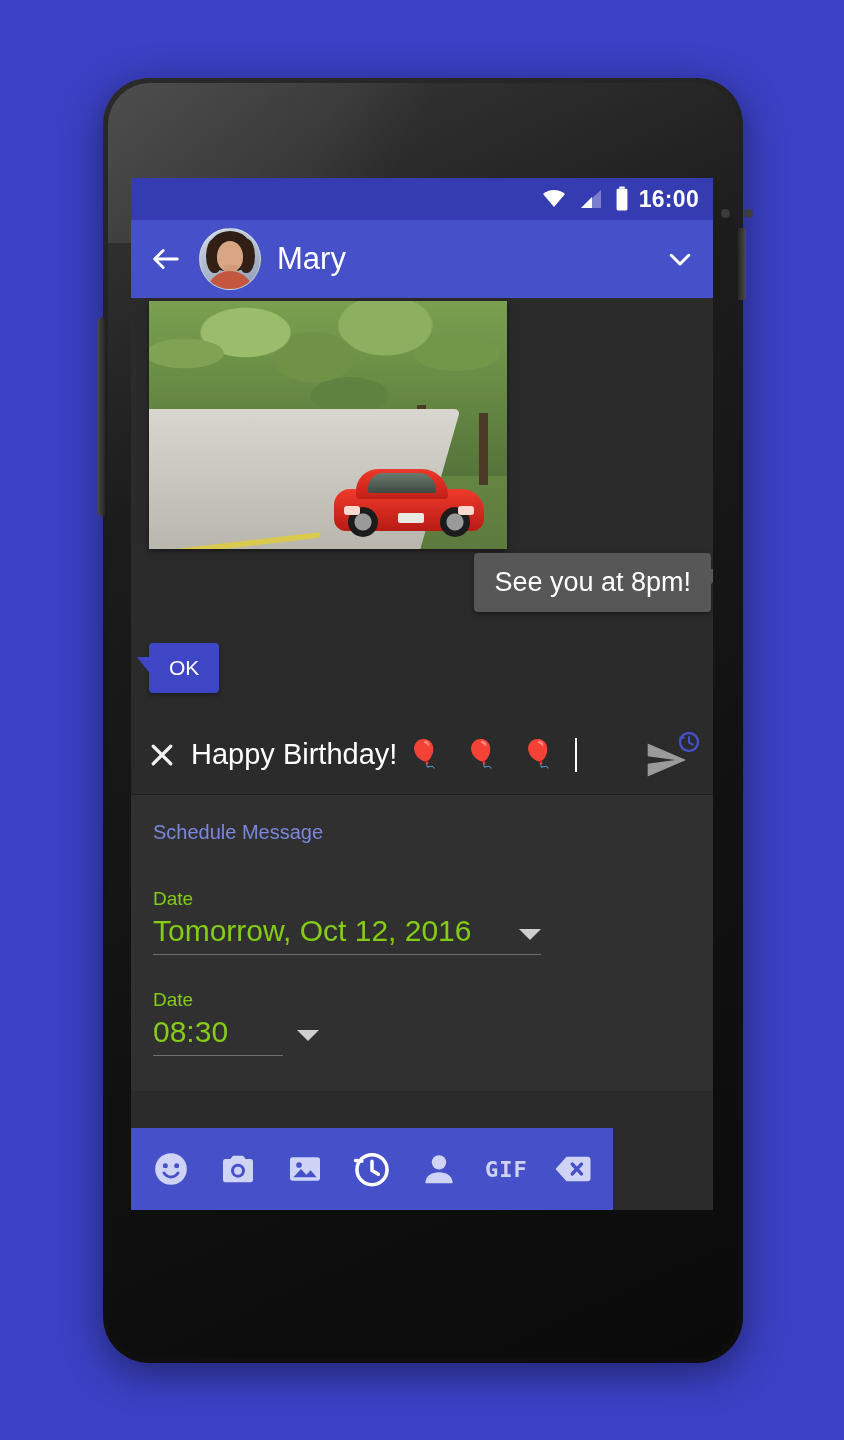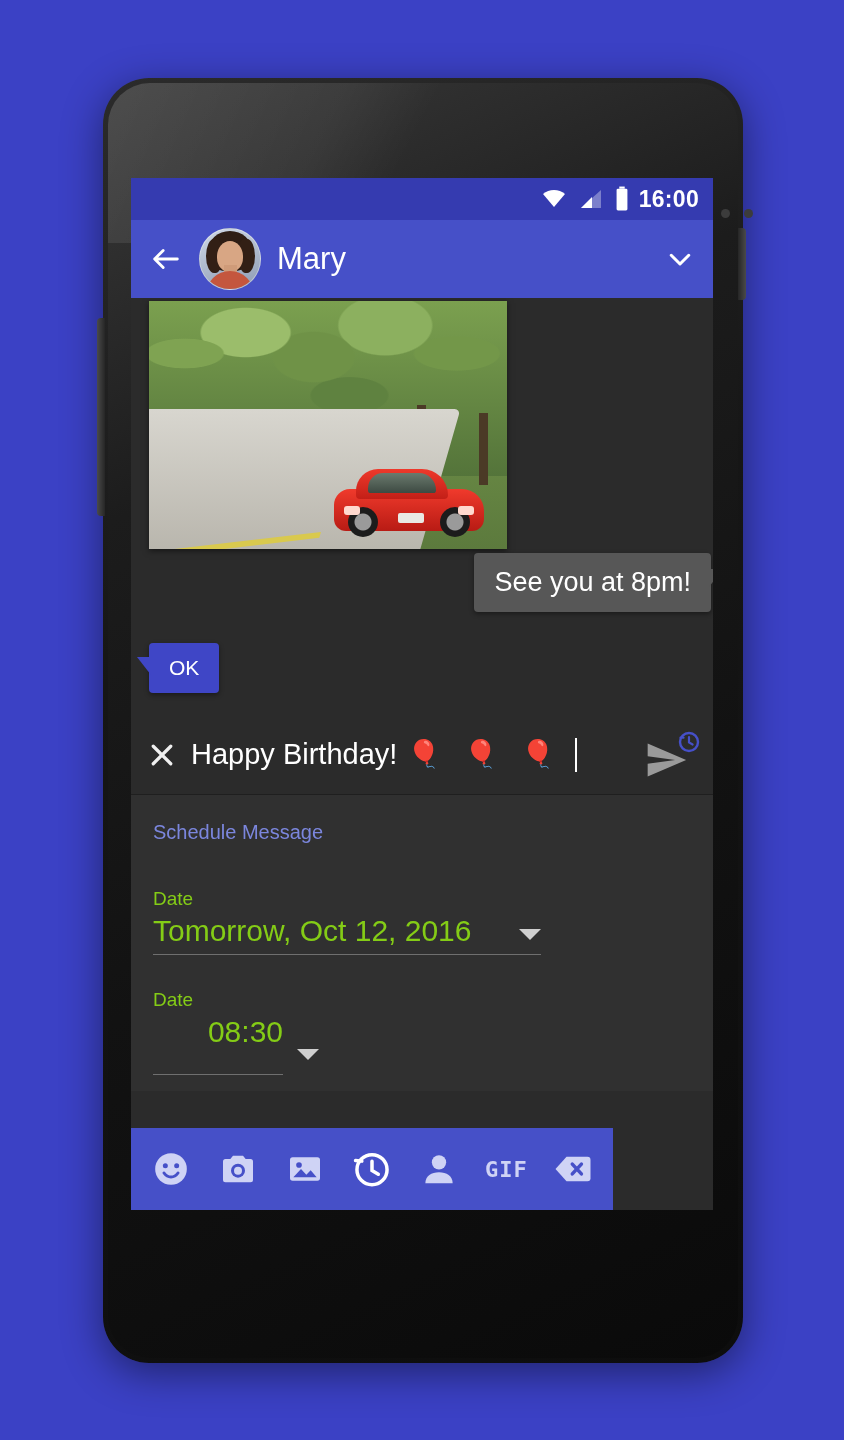--- a/index.html
+++ b/index.html
@@ -327,21 +327,21 @@
     margin-bottom: 4px;
   }
   .field-row {
     display: flex;
     align-items: flex-end;
     justify-content: space-between;
     border-bottom: 1px solid #6f6f6f;
     padding-bottom: 6px;
   }
   .field-row.date { width: 388px; }
-  .field-row.time { width: 130px; flex-direction: column; }
+  .field-row.time { width: 130px; }
   .field-value {
     color: #84cc16;
     font-size: 30px;
   }
   .field-gap { height: 34px; }
   .tri-down {
     width: 0; height: 0;
     border-left: 11px solid transparent;
     border-right: 11px solid transparent;
     border-top: 11px solid #cfcfcf;

